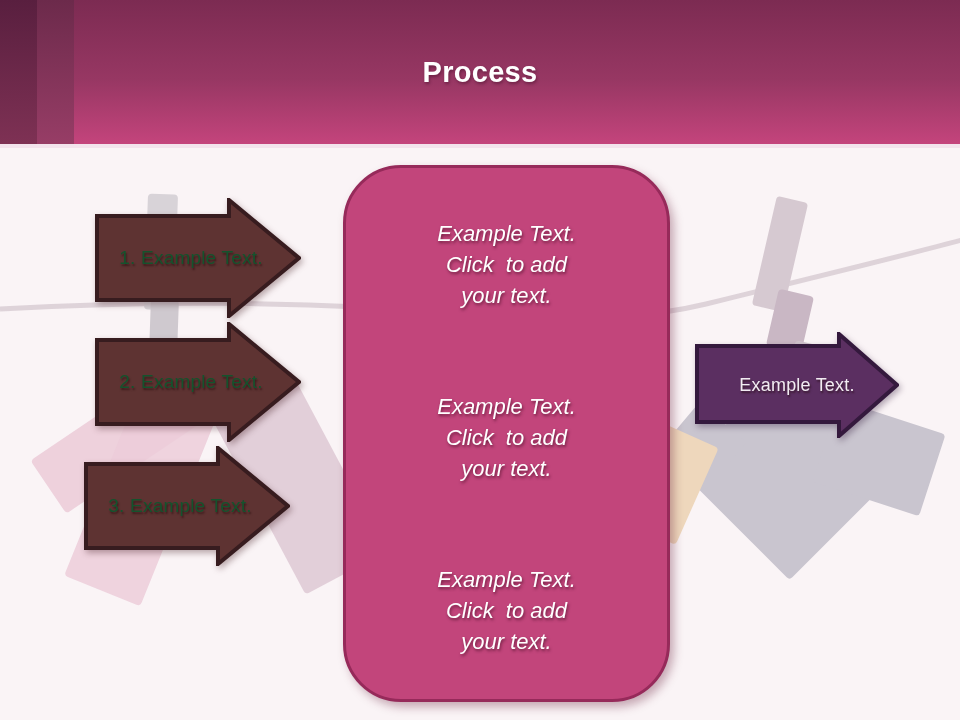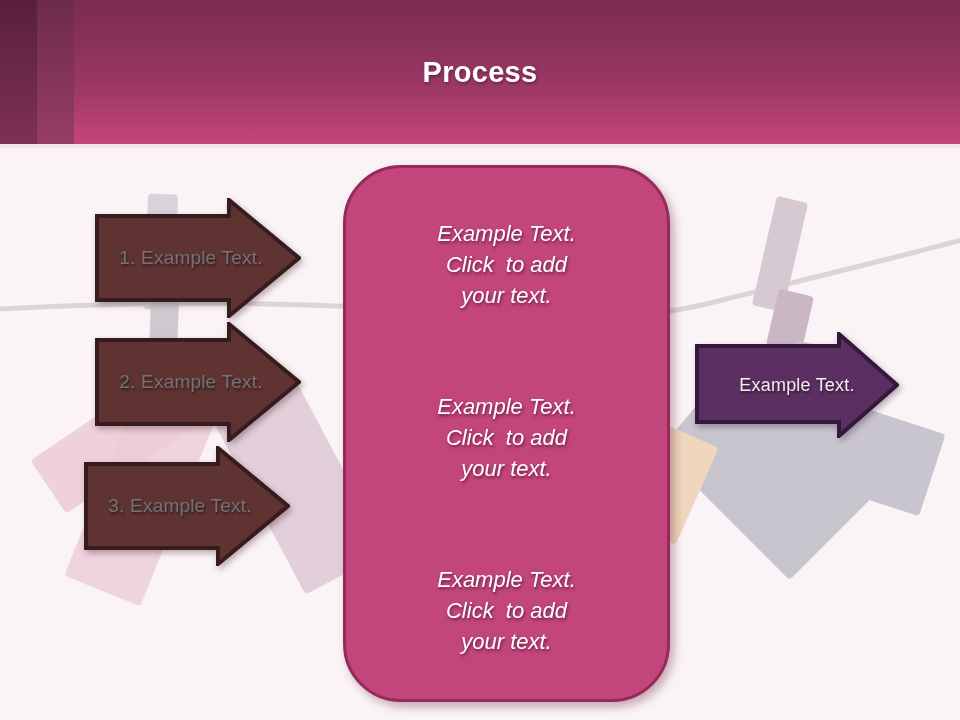--- a/index.html
+++ b/index.html
@@ -41,21 +41,21 @@
   .cloth-a{left:712px;top:393px;width:155px;height:155px;background:#c9c5cf;transform:rotate(45deg);}
   .cloth-b{left:823px;top:415px;width:112px;height:86px;background:#c9c5cf;transform:rotate(18deg);}
   .cloth-c{left:672px;top:415px;width:62px;height:62px;background:#c9c5cf;transform:rotate(40deg);}
   .tan-card{left:634px;top:430px;width:66px;height:106px;background:#eed7bc;transform:rotate(24deg);}
   
   .h-arrow{position:absolute;width:206px;height:120px;filter:drop-shadow(2px 3px 3px rgba(60,20,25,.35));}
   .h-arrow svg{position:absolute;left:0;top:0;}
   .h-arrow .arrow-label{
     position:absolute;left:0;top:0;width:192px;height:100%;
     display:flex;align-items:center;justify-content:center;
-    font-size:19px;color:#737373;text-shadow:1px 2px 2px rgba(35,10,12,.6);
+    font-size:19px;color:#14532d;text-shadow:1px 2px 2px rgba(35,10,12,.6);
     letter-spacing:.2px;white-space:pre;
   }
   .arrow-1{left:95px;top:198px;}
   .arrow-2{left:95px;top:322px;text-decoration:underline;}
   .arrow-3{left:84px;top:446px;}
   .result-arrow{left:695px;top:332px;width:204px;height:106px;filter:drop-shadow(2px 3px 3px rgba(45,20,55,.35));}
   .result-arrow .arrow-label{width:204px;font-size:18px;color:#f2ecf2;}
   
   .center-panel{
     position:absolute;left:343px;top:165px;width:293px;height:439px;

